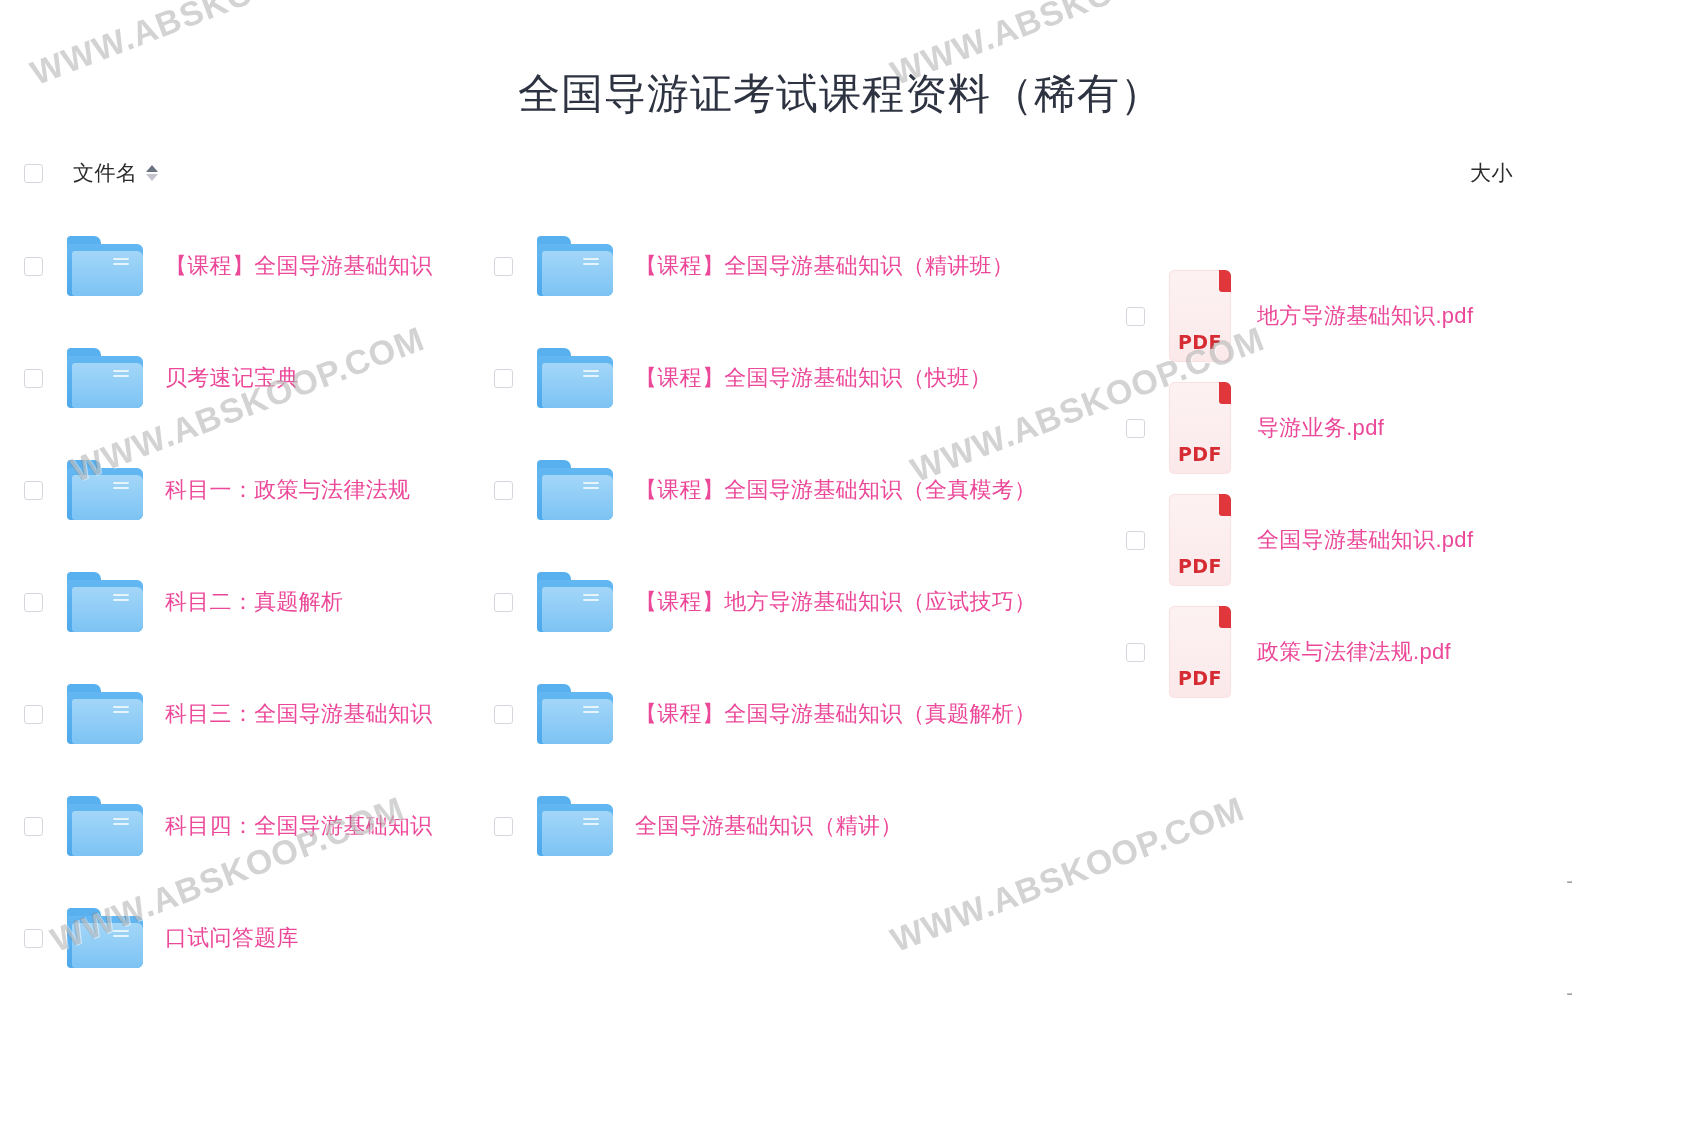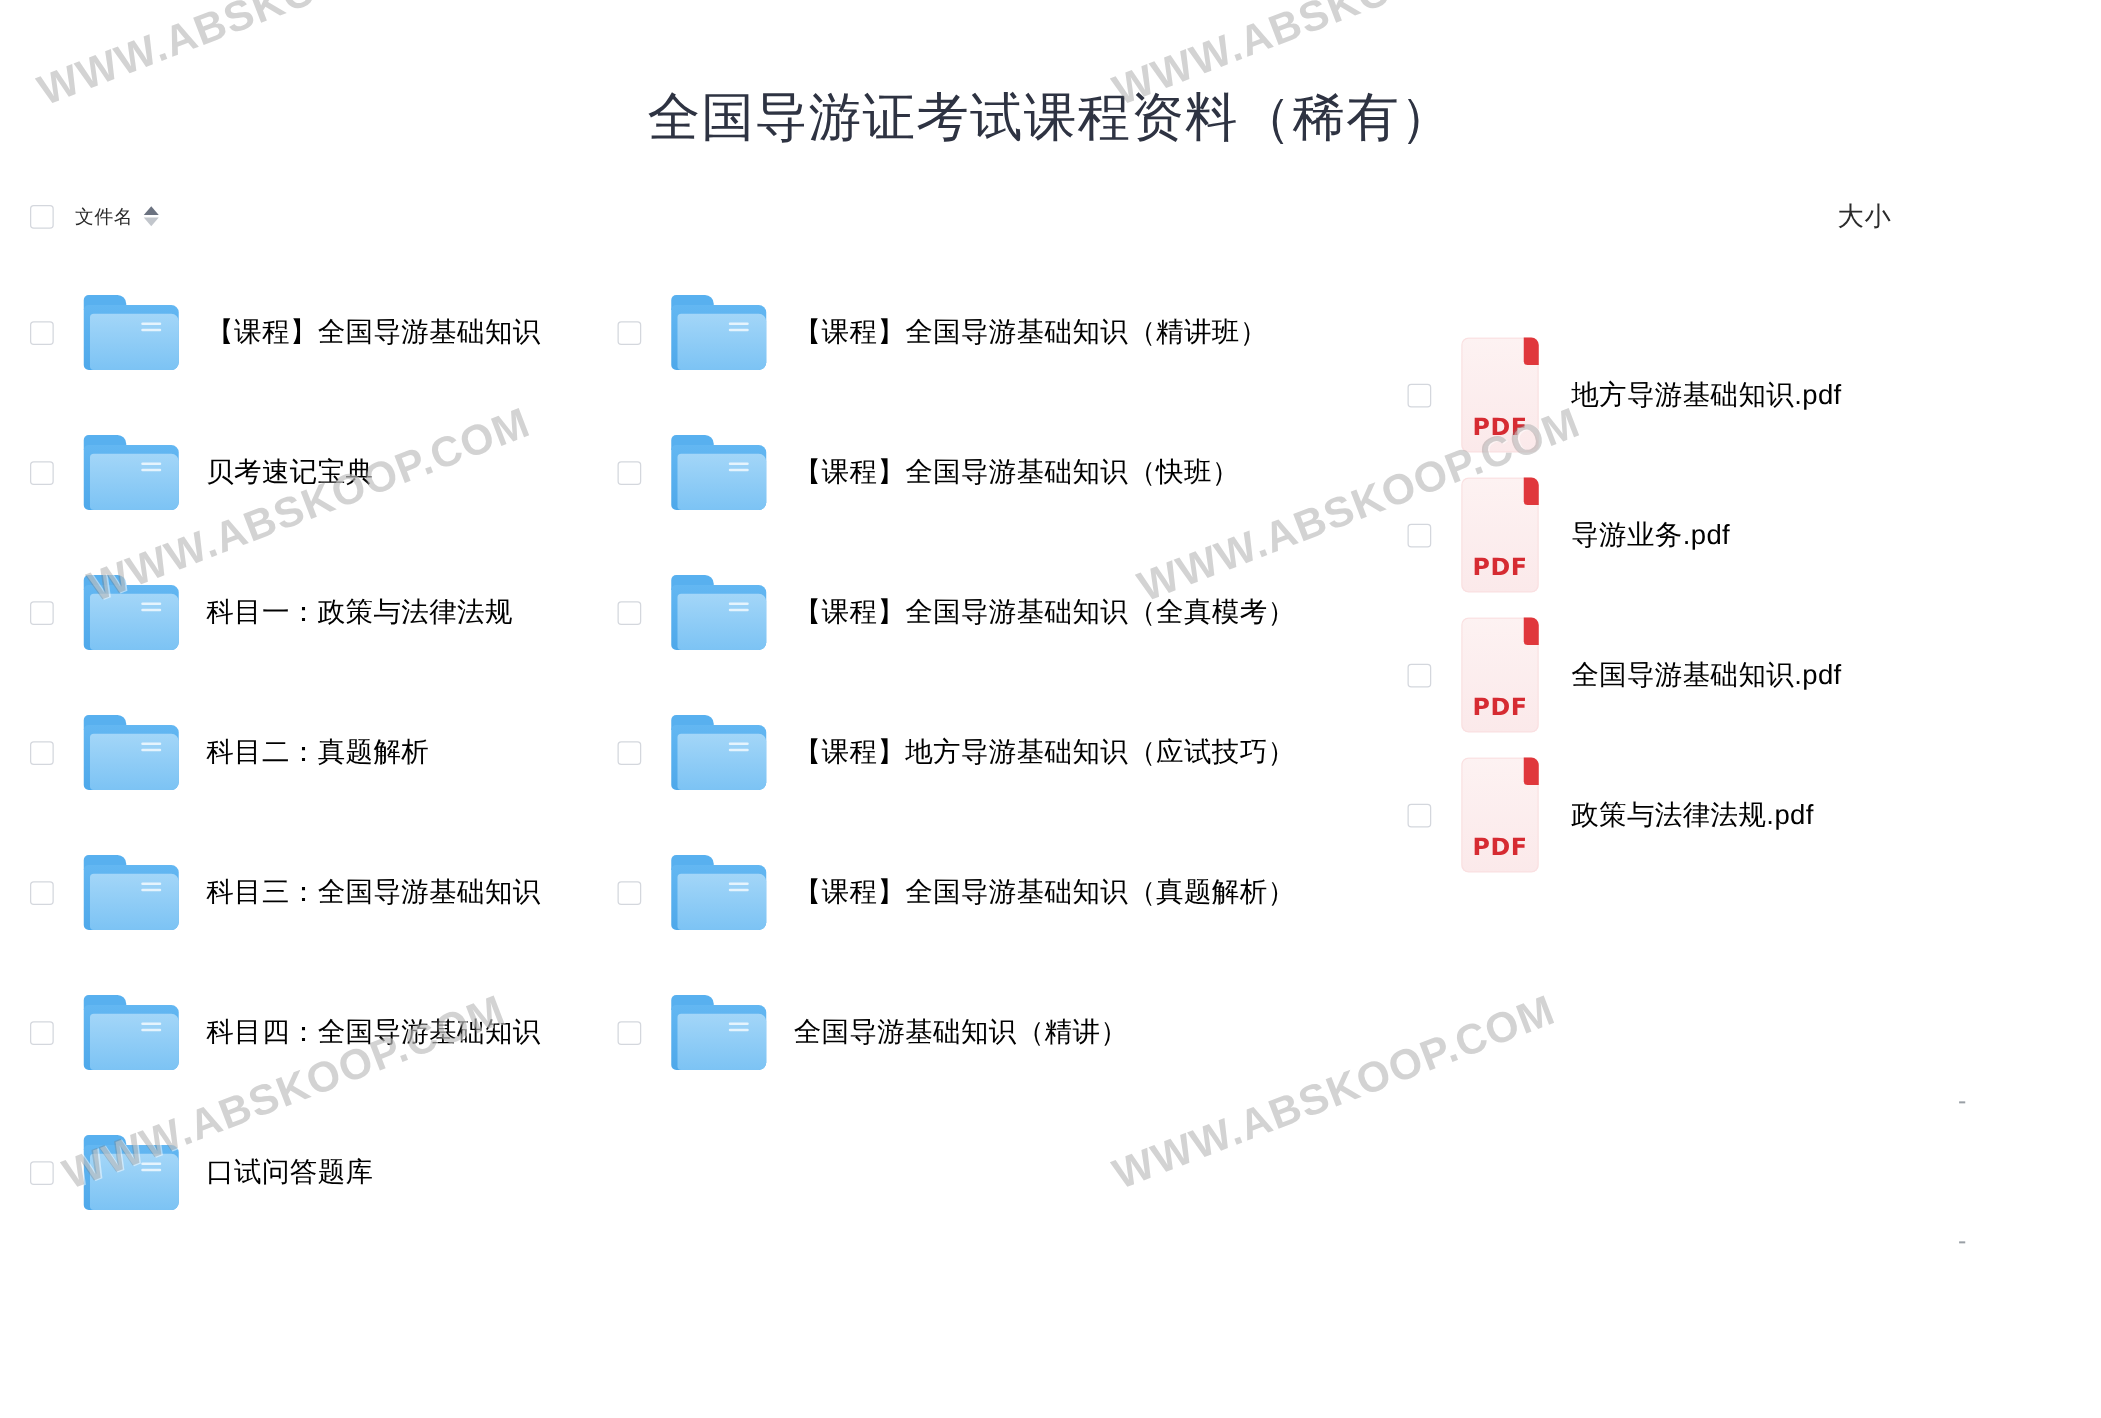--- a/index.html
+++ b/index.html
@@ -36,23 +36,23 @@
     height: 46px;
     display: flex;
     align-items: center;
   }
   .hdr-left {
     display: flex;
     align-items: center;
     margin-left: 24px;
   }
   .hdr-label {
-    font-size: 15px;
+    font-size: 21px;
     color: #2b2b2b;
-    margin-left: 17px;
+    margin-left: 30px;
     letter-spacing: .5px;
   }
   .sort-arrows {
     display: inline-flex;
     flex-direction: column;
     justify-content: center;
     margin-left: 8px;
     line-height: 0;
   }
   .sort-arrows .up {
@@ -104,21 +104,21 @@
 
   .row {
     display: flex;
     align-items: center;
     height: 112px;
   }
   .row .cbox { margin-right: 24px; }
 
   .fname {
     font-size: 22px;
-    color: #000000;
+    color: #ec4899;
     white-space: nowrap;
     letter-spacing: .3px;
   }
 
   
   .folder {
     position: relative;
     width: 76px;
     height: 60px;
     flex: 0 0 auto;

